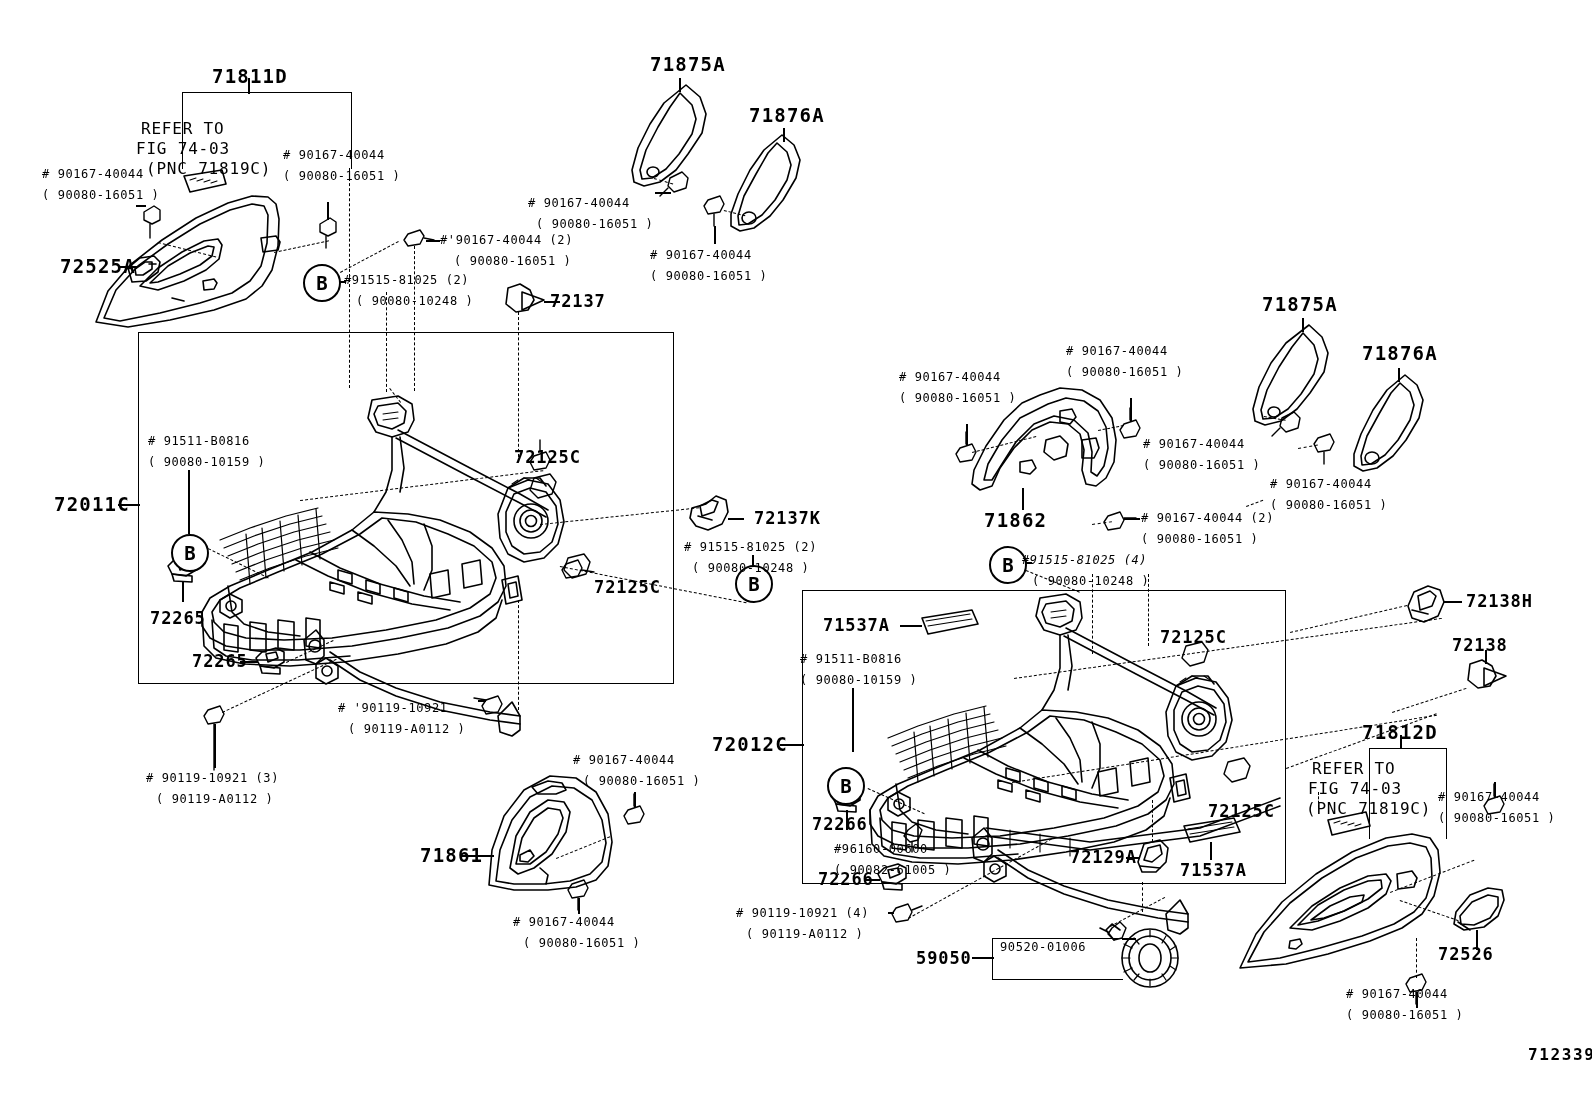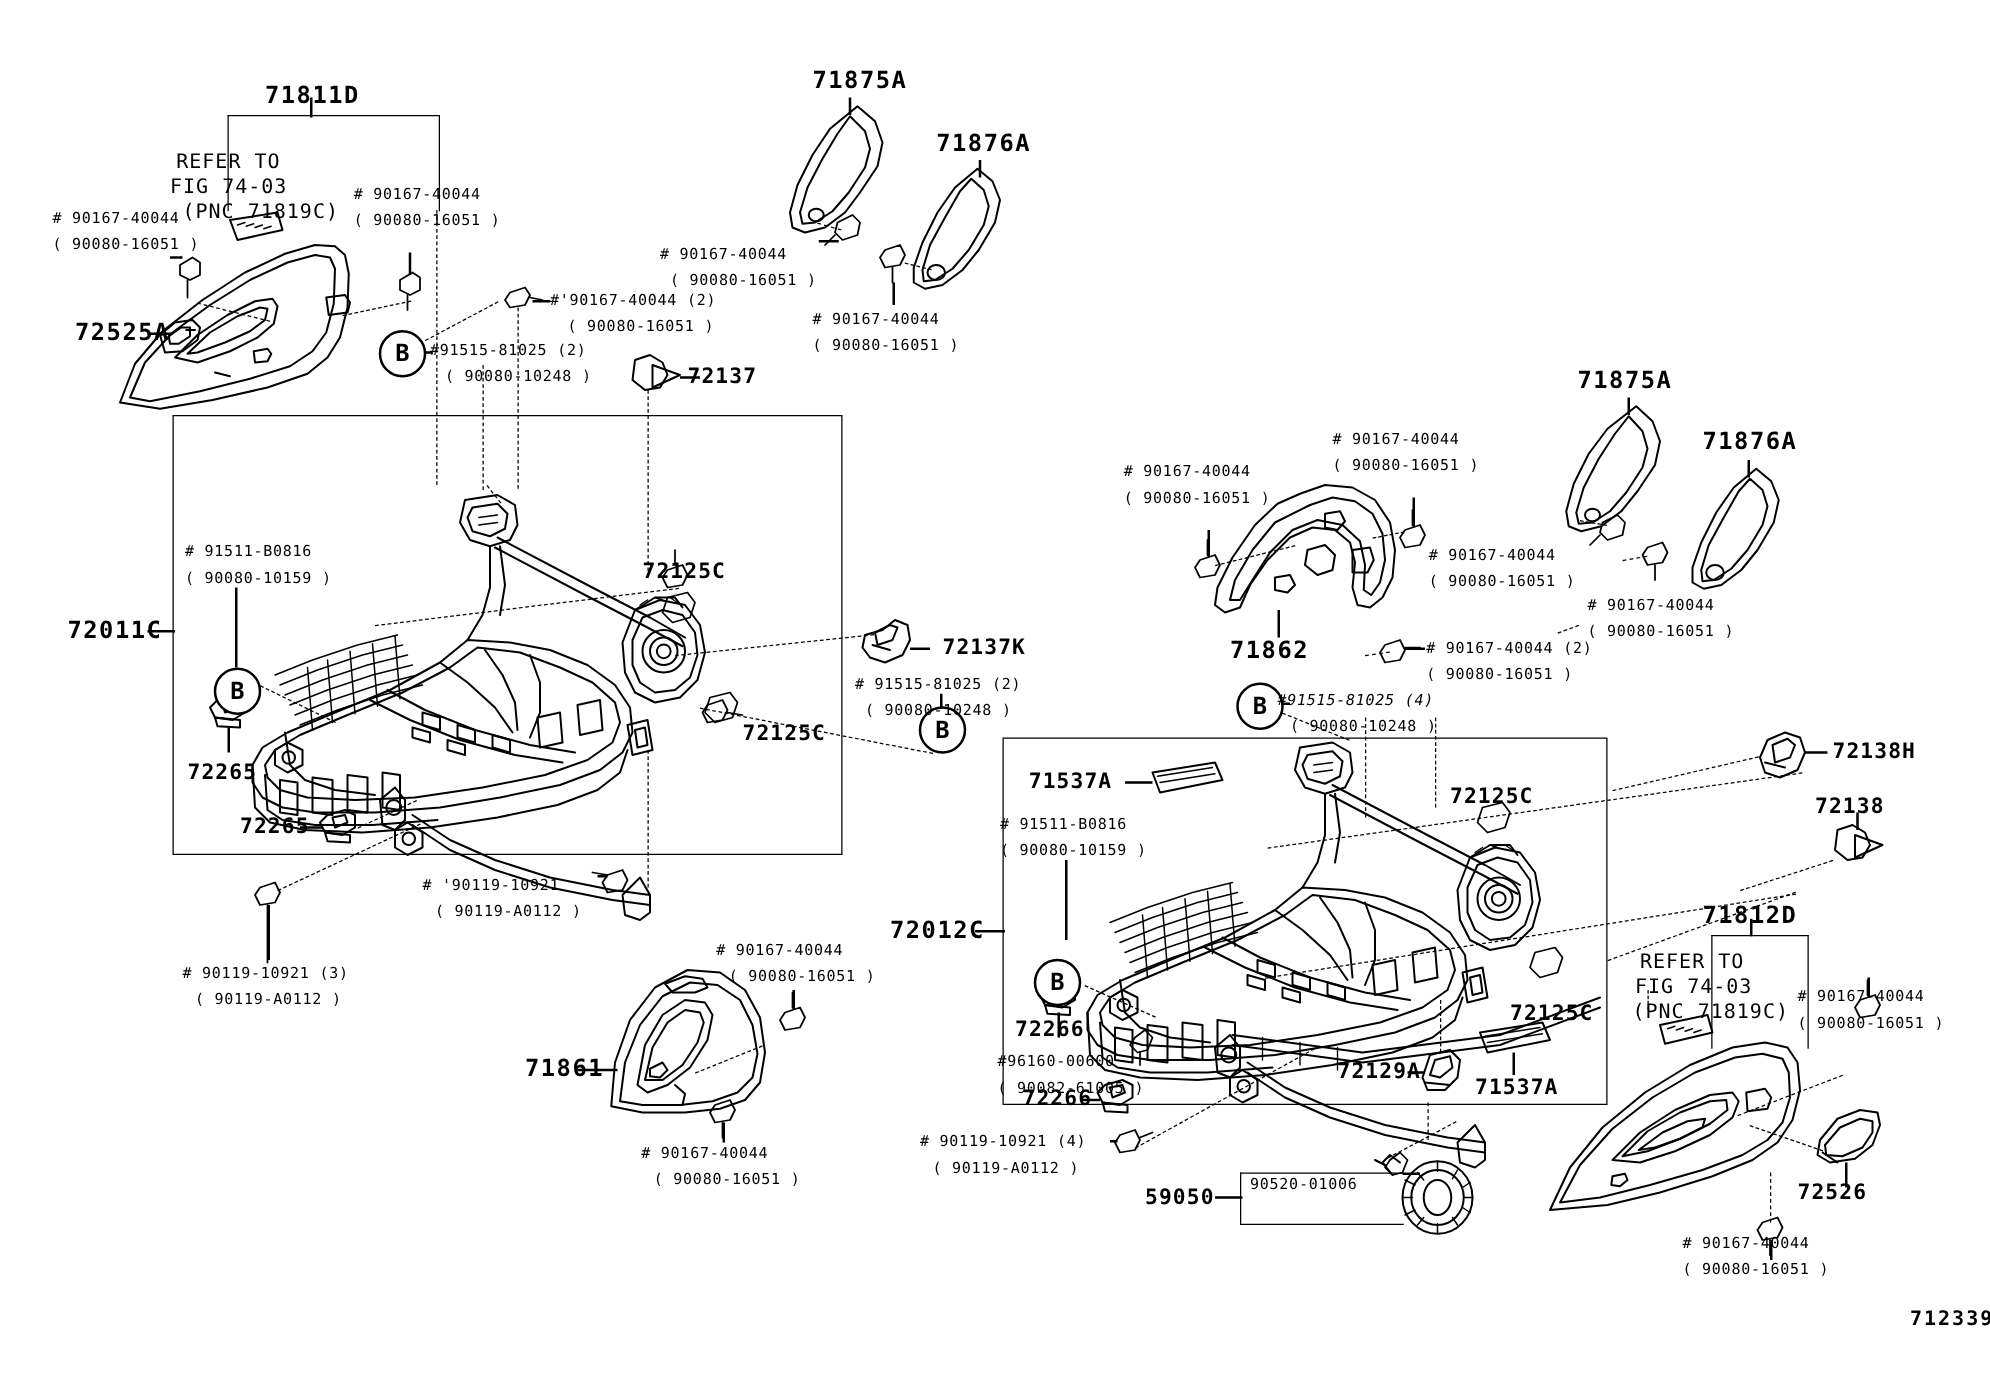--- a/index.html
+++ b/index.html
@@ -725,21 +725,21 @@
     <div class="lbl code" style="position:static;">( 90080-16051 )</div>
   </div>
   <div style="position:absolute;left:1438px;top:787px;">
     <div class="lbl code" style="position:static;"># 90167-40044</div>
     <div class="lbl code" style="position:static;">( 90080-16051 )</div>
   </div>
   <div style="position:absolute;left:800px;top:649px;">
     <div class="lbl code" style="position:static;"># 91511-B0816</div>
     <div class="lbl code" style="position:static;">( 90080-10159 )</div>
   </div>
-  <div style="position:absolute;left:798px;top:839px;">
+  <div style="position:absolute;left:834px;top:839px;">
     <div class="lbl code" style="position:static;">#96160-00600</div>
     <div class="lbl code" style="position:static;">( 90082-61005 )</div>
   </div>
   <div style="position:absolute;left:736px;top:903px;">
     <div class="lbl code" style="position:static;"># 90119-10921 (4)</div>
     <div class="lbl code" style="position:static;padding-left:10px;">( 90119-A0112 )</div>
   </div>
 
   <div style="position:absolute;left:1346px;top:984px;">
     <div class="lbl code" style="position:static;"># 90167-40044</div>

